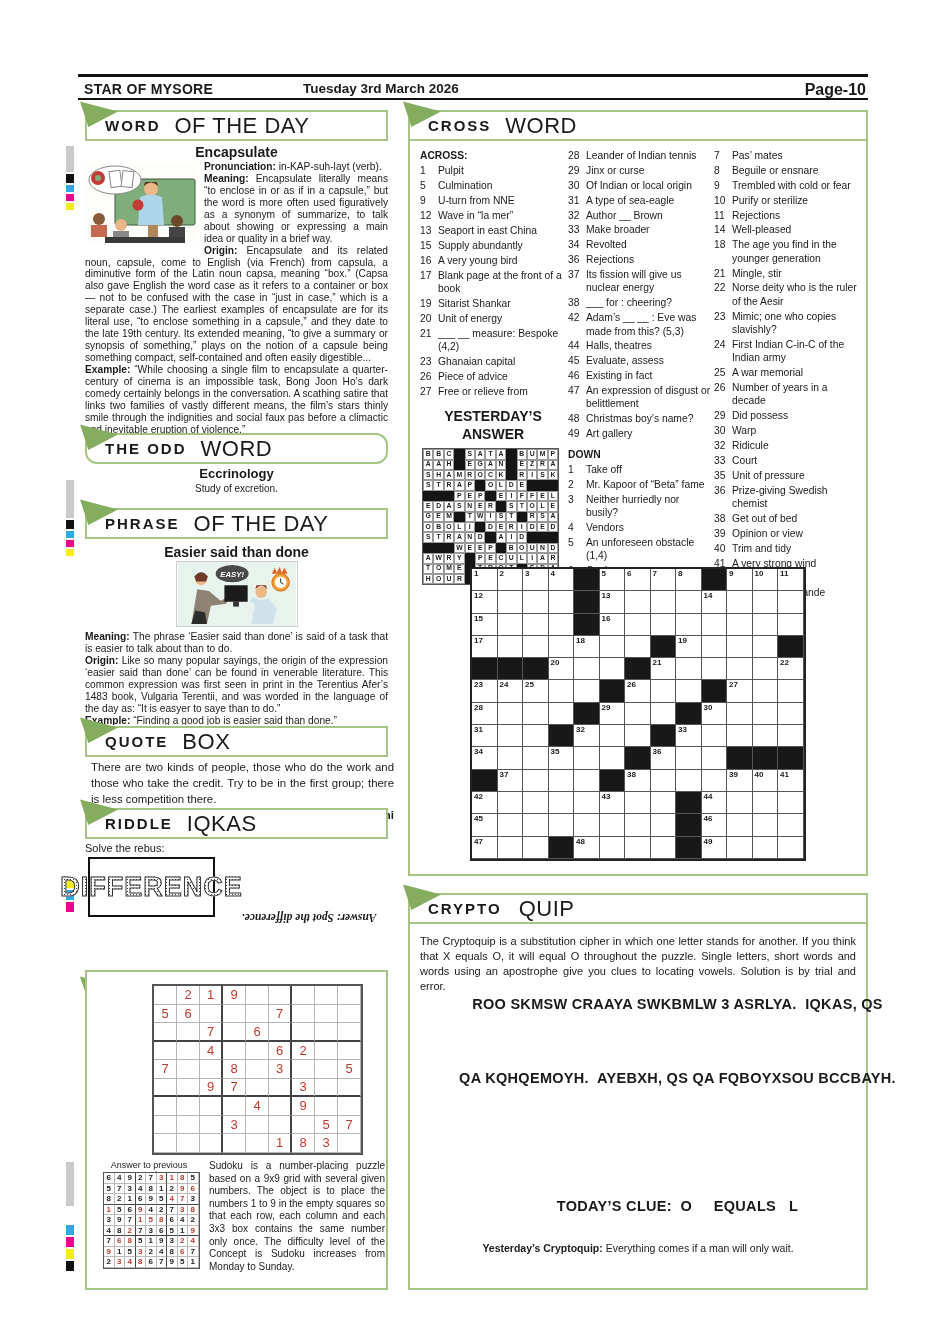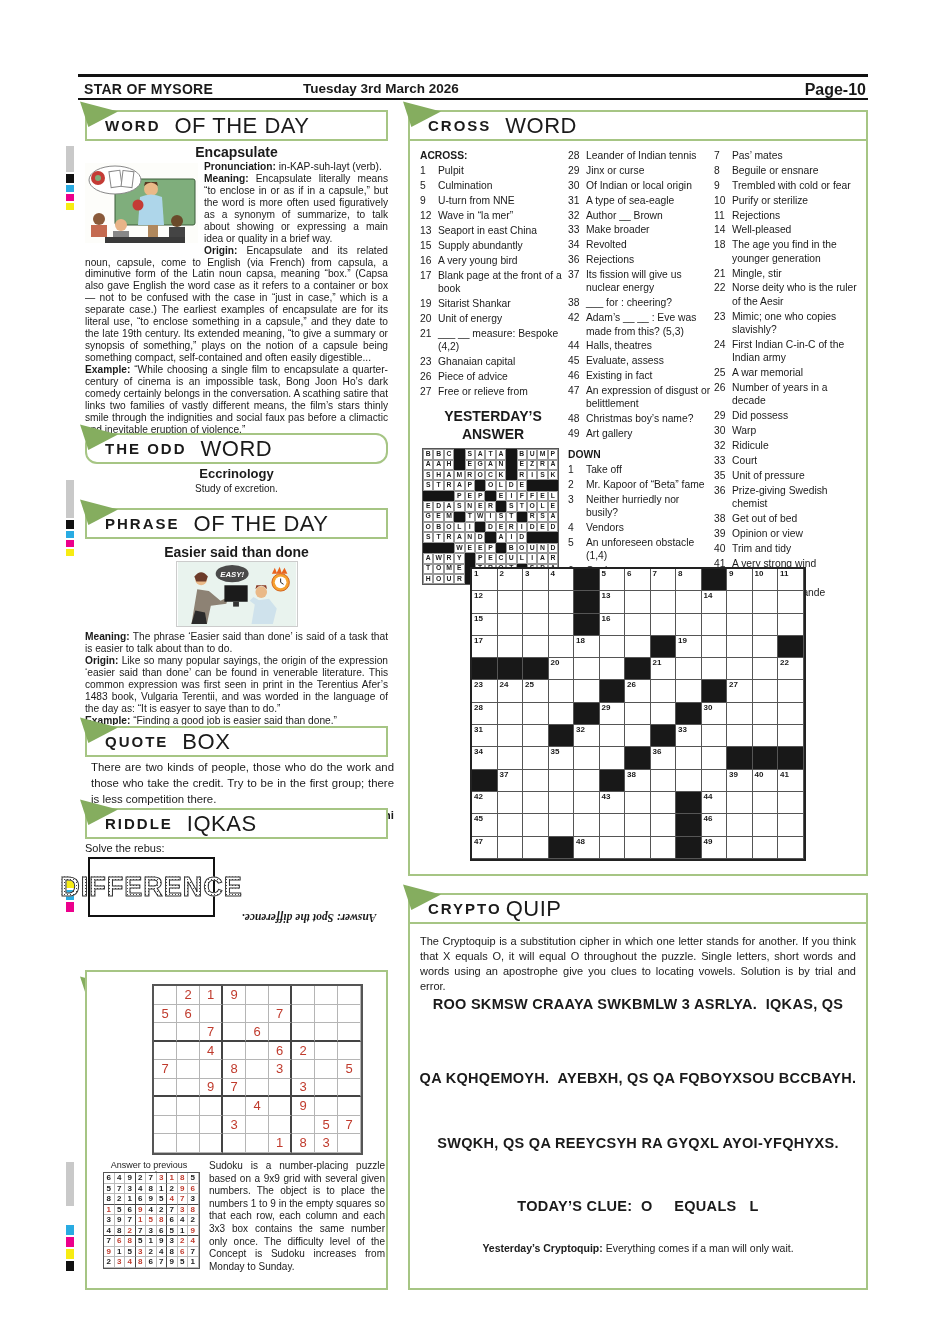--- a/index.html
+++ b/index.html
@@ -85,21 +85,21 @@
 
   
   #cw-grid { position:absolute; left:60px; top:426px; display:grid; grid-template-columns:repeat(13,25.5px);
              grid-auto-rows:22.3px; border:2px solid #222; width:fit-content; background:#fff; }
   .cwc { border-right:1px solid #555; border-bottom:1px solid #555; position:relative; background:#fff; }
   .cwc.blk { background:#181818; }
   .cwc .num { position:absolute; top:0px; left:2px; font-size:8px; font-weight:bold; }
 
   
   #crypto-intro { position:absolute; left:10px; top:10px; width:436px; font-size:11px; line-height:1.35; text-align:justify; }
-  .cipher { position:absolute; left:0; width:456px; text-align:center; font-weight:bold; font-size:14.5px;
+  .cipher { position:absolute; left:0; width:535px; text-align:center; font-weight:bold; font-size:14.5px;
             letter-spacing:0.3px; white-space:pre; }
   #crypto-yest { position:absolute; left:0; top:318px; width:456px; text-align:center; font-size:10.5px; }
 </style>
 </head>
 <body>
 
 <div id="page">
 
   <div class="regmark" style="left:66px;top:146px;height:26px;background:#c9c9c9;"></div>
   <div class="regmark" style="left:66px;top:174px;height:9px;background:#111;"></div>
@@ -1122,27 +1122,26 @@
         <div class="cwc"></div>
         <div class="cwc"></div>
         <div class="cwc"></div>
       </div>
   </div>
 
   <div class="sec" style="left:408px;top:893px;width:460px;">
     <div class="fold"></div>
     <div class="ttl">
         <span class="tb">CRYPTO</span>
-        <span class="tl" style="margin-left:4px;">QUIP</span>
+        <span class="tl" style="margin-left:17px;">QUIP</span>
       </div>
   </div>
   <div class="greenbox" style="left:408px;top:922px;width:460px;height:368px;">
     <div id="crypto-intro">The Cryptoquip is a substitution cipher in which one letter stands for another.  If you think that X equals O, it will equal O throughout the puzzle.  Single letters, short words and words using an apostrophe give you clues to locating vowels. Solution is by trial and error.</div>
     <div class="cipher" style="top:72px;">ROO SKMSW CRAAYA SWKBMLW 3 ASRLYA.  IQKAS, QS</div>
     <div class="cipher" style="top:146px;">QA KQHQEMOYH.  AYEBXH, QS QA FQBOYXSOU BCCBAYH.</div>
-    <div class="cipher" style="top:211px;">SWQKH, QS QA REEYCSYH RA GYQXL AYOI-YFQHYXS.</div>
     <div class="cipher" style="top:274px;">TODAY’S CLUE:  O     EQUALS   L</div>
     <div id="crypto-yest">
       <span style="font-weight:bold;">Yesterday’s Cryptoquip:</span><span>  Everything comes if a man will only wait.</span>
     </div>
   </div>
 
 </div>
 
 </body></html>

